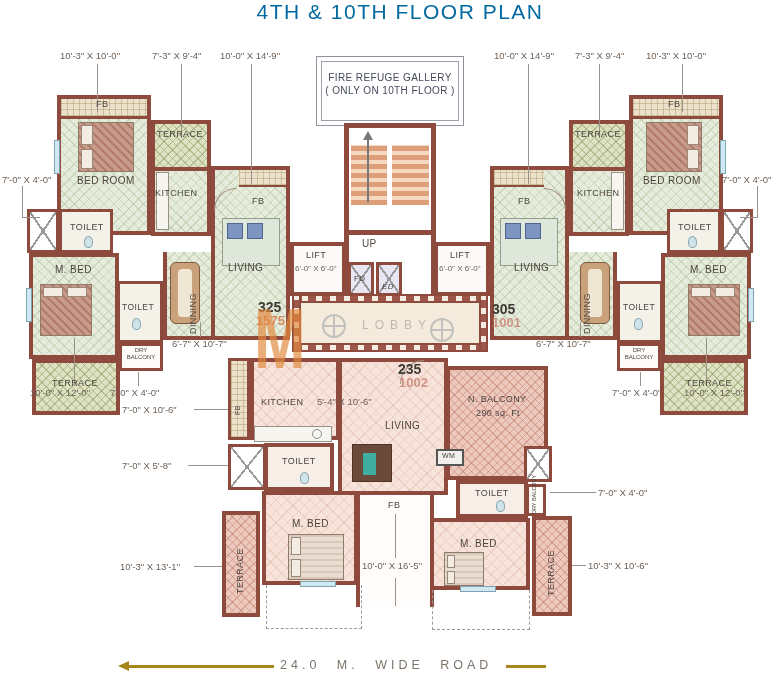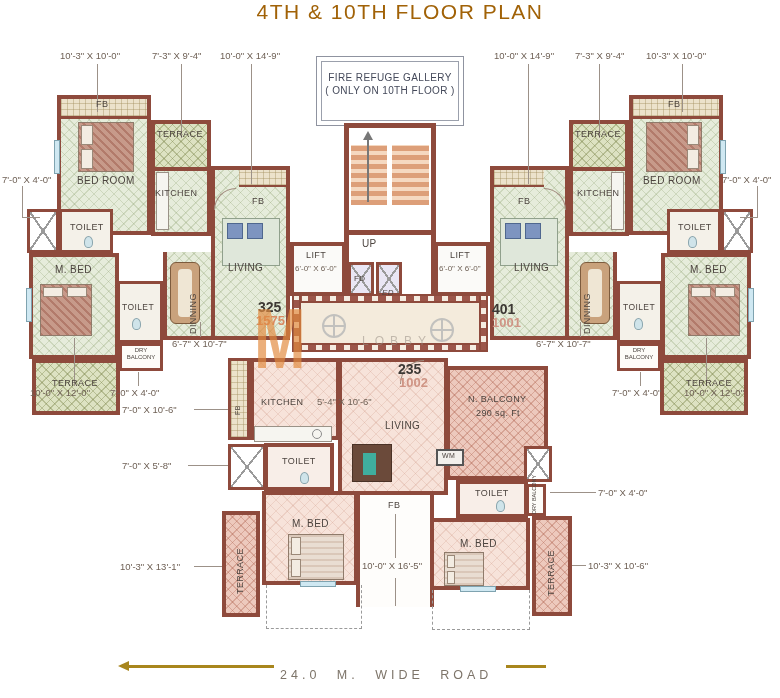--- a/index.html
+++ b/index.html
@@ -50,46 +50,46 @@
   .pillow { position:absolute; background:#f3ece2; border:1px solid #9a8878; }
   .dtab { position:absolute; background:#c9a27c; border:1px solid #7d5c3e; border-radius:6px; z-index:2; }
   .dtin { position:absolute; inset:6px 7px; background:#efe6d4; border-radius:4px; }
   .sofa { position:absolute; background:#dfe7da; border:1px solid #90a08c; z-index:2; }
   .cushion { position:absolute; background:#7d94c0; border:1px solid #4f678f; }
   .wc { position:absolute; width:9px; height:12px; background:#cfe4ea; border:1px solid #8aa5ad; border-radius:50% 50% 42% 42%; z-index:2; }
   .counter { position:absolute; background:#f6f5f0; border:1px solid #9a9287; z-index:2; }
   .circle { position:absolute; border:1px solid #8c8c8c; border-radius:50%; z-index:2; }
   .arc { position:absolute; border:1px solid #a08b7d; border-right:none; border-bottom:none; border-top-left-radius:100%; z-index:2; }
 
-  .title { position:absolute; left:0; top:8; width:780px; text-align:center; color:#a16207;
+  .title { position:absolute; left:0; top:8; width:780px; text-align:center; color:#0369a1;
            font-size:21px; letter-spacing:1.5px; z-index:3;padding-left:20px; }
   .firebox { position:absolute; border:1.5px solid #8f93a0; background:#fff; z-index:1; }
   .firebox .inner { position:absolute; inset:4px; border:1px solid #9ba0ac; }
   .firetext { position:absolute; width:100%; text-align:center; color:#44495a; font-size:10px; letter-spacing:.4px; z-index:3; }
 
   .flatno  { position:absolute; font-weight:bold; font-size:14px; color:#3d3935; z-index:4; }
   .flatalt { position:absolute; font-weight:bold; font-size:13px; color:#cf9484; z-index:4; }
   .alt-orange { color:#d98a63; }
 
   .wm-mono { position:absolute; left:254px; top:302px; font-size:86px; font-weight:bold; color:#e28a3e;
              opacity:.68; line-height:.85; transform:scaleX(.72); transform-origin:left top; z-index:6; }
   .wm-brand { position:absolute; left:320px; top:311px; font-size:29px; font-weight:bold; color:#a9ae42;
               letter-spacing:2px; opacity:.9; z-index:6; }
   .wm-brand2 { position:absolute; left:314px; top:348px; font-size:20px; font-weight:bold; color:#8d8d8d;
                letter-spacing:.5px; opacity:.88; z-index:6; }
   .wm-tld { font-size:12px; color:#9a9a9a; }
   .wm-compass { position:absolute; width:24px; height:24px; border:2px solid #9aa0a6; border-radius:50%; opacity:.55; z-index:6;
     background-image:linear-gradient(0deg, transparent calc(50% - 1px), #9aa0a6 calc(50% - 1px), #9aa0a6 calc(50% + 1px), transparent calc(50% + 1px)),
                      linear-gradient(90deg, transparent calc(50% - 1px), #9aa0a6 calc(50% - 1px), #9aa0a6 calc(50% + 1px), transparent calc(50% + 1px)); }
-  .lobbyghost { position:absolute; left:362px; top:318px; font-size:12px; letter-spacing:6px; color:#998f85; opacity:.55; z-index:2;margin-top:16px; }
+  .lobbyghost { position:absolute; left:362px; top:318px; font-size:12px; letter-spacing:6px; color:#998f85; opacity:.55; z-index:2; }
 
   .roadline { position:absolute; height:3px; background:#a8861d; z-index:3; }
   .roadarrow { position:absolute; width:0; height:0; border-top:5px solid transparent; border-bottom:5px solid transparent;
                border-right:11px solid #a8861d; z-index:3; }
-  .roadtext { position:absolute; color:#7d7469; font-size:12.5px; letter-spacing:4px; word-spacing:9px; z-index:3;margin-top:10px; }
+  .roadtext { position:absolute; color:#7d7469; font-size:12.5px; letter-spacing:4px; word-spacing:9px; z-index:3; }
   .website { position:absolute; font-weight:bold; font-size:13px; color:#0a0a0a; z-index:3; }
   .arrowline { position:absolute; background:#777; z-index:2; }
   .arrowhead { position:absolute; width:0; height:0; border-left:5px solid transparent; border-right:5px solid transparent;
                border-bottom:9px solid #777; z-index:2; }
   .tv { position:absolute; background:#6b4a3a; border:1px solid #4a3226; z-index:2; }
   .tvscreen { position:absolute; background:#3fae9e; }
   .wmbox { position:absolute; background:#f2f0ec; border:2px solid #555; z-index:2; }
 </style>
 </head>
 <body>
@@ -227,32 +227,32 @@
   <div class="lbl s9" style="left:306px;top:250px;">LIFT</div>
   <div class="dim" style="left:295px;top:264px;font-size:8px;">6'-0" X 6'-0"</div>
 
   <div class="room" style="left:434px;top:242px;width:56px;height:54px;background:#fbfaf8;"></div>
   <div class="lbl s9" style="left:450px;top:250px;">LIFT</div>
   <div class="dim" style="left:439px;top:264px;font-size:8px;">6'-0" X 6'-0"</div>
 
   <div class="shaft lavender" style="left:348px;top:262px;width:26px;height:34px;background-color:#e9e6f4;"></div>
   <div class="lbl s8" style="left:354px;top:274px;">FD</div>
   <div class="shaft lavender" style="left:376px;top:262px;width:26px;height:34px;background-color:#e9e6f4;"></div>
-  <div class="lbl s8" style="left:382px;top:288px;font-style:italic;">ED</div>
+  <div class="lbl s8" style="left:382px;top:282px;font-style:italic;">ED</div>
 
   <div style="position:absolute;left:292px;top:296px;width:196px;height:56px;background:#f4ebdc;z-index:1;"></div>
   <div class="bal" style="left:292px;top:294px;width:196px;"></div>
   <div class="bal" style="left:292px;top:343px;width:196px;"></div>
   <div class="balv" style="left:292px;top:294px;height:58px;"></div>
   <div class="balv" style="left:479px;top:294px;height:58px;"></div>
   <div class="lobbyghost">LOBBY</div>
 
   <div class="flatno" style="left:258px;top:299px;">325</div>
   <div class="flatalt alt-orange" style="left:256px;top:313px;">1575</div>
-  <div class="flatno" style="left:492px;top:301px;">401</div>
+  <div class="flatno" style="left:492px;top:301px;">305</div>
   <div class="flatalt" style="left:492px;top:315px;">1001</div>
   <div class="flatno" style="left:398px;top:361px;">235</div>
   <div class="flatalt" style="left:399px;top:375px;">1002</div>
 
   <div class="room f-beige b3" style="left:228px;top:358px;width:22px;height:82px;"></div>
   <div class="lbl s7 vlbl" style="left:234px;top:385px;height:30px;">FB</div>
 
   <div class="room f-pink" style="left:250px;top:358px;width:90px;height:82px;"></div>
   <div class="lbl s9" style="left:261px;top:397px;">KITCHEN</div>
   <div class="counter" style="left:254px;top:426px;width:78px;height:16px;"></div>

